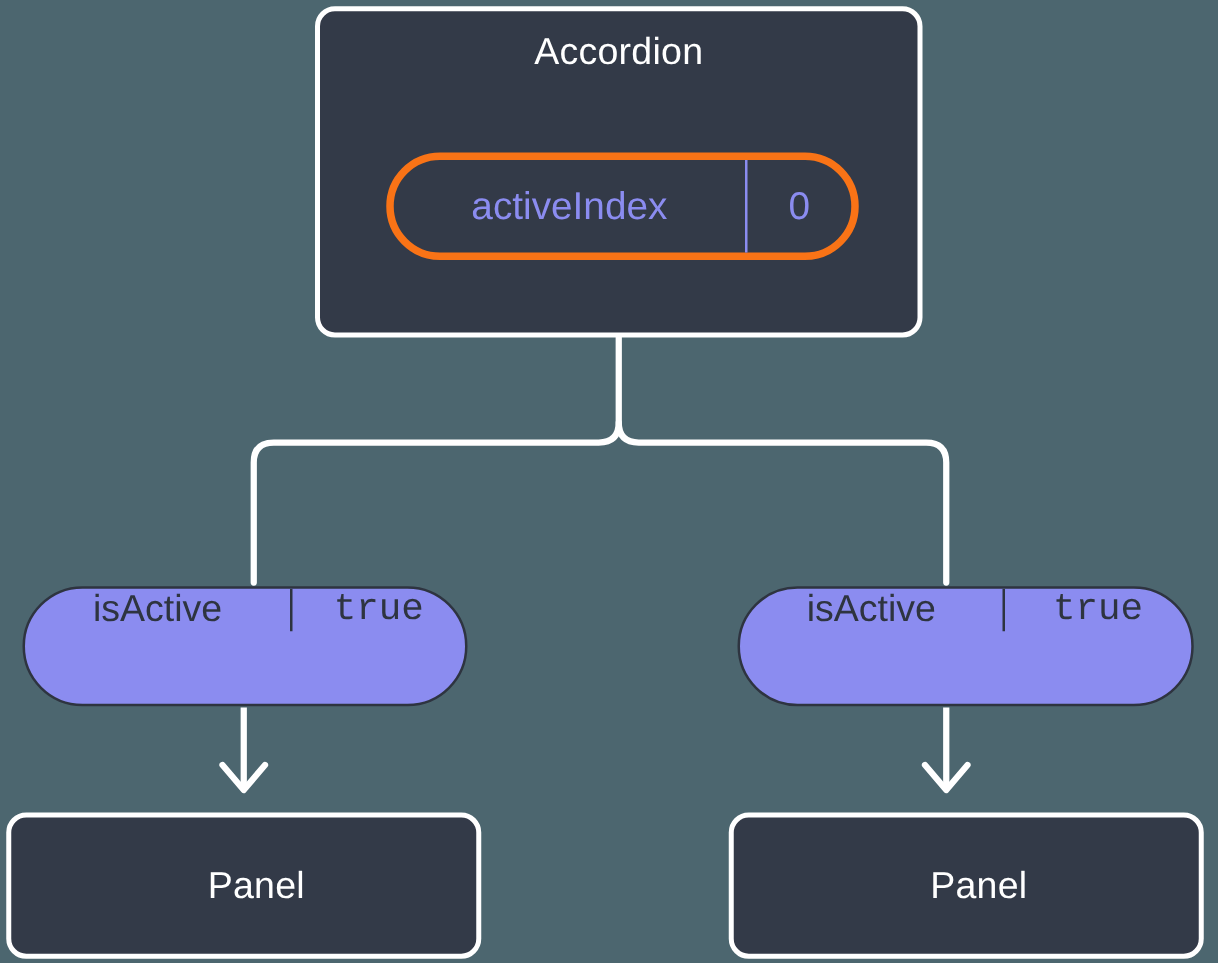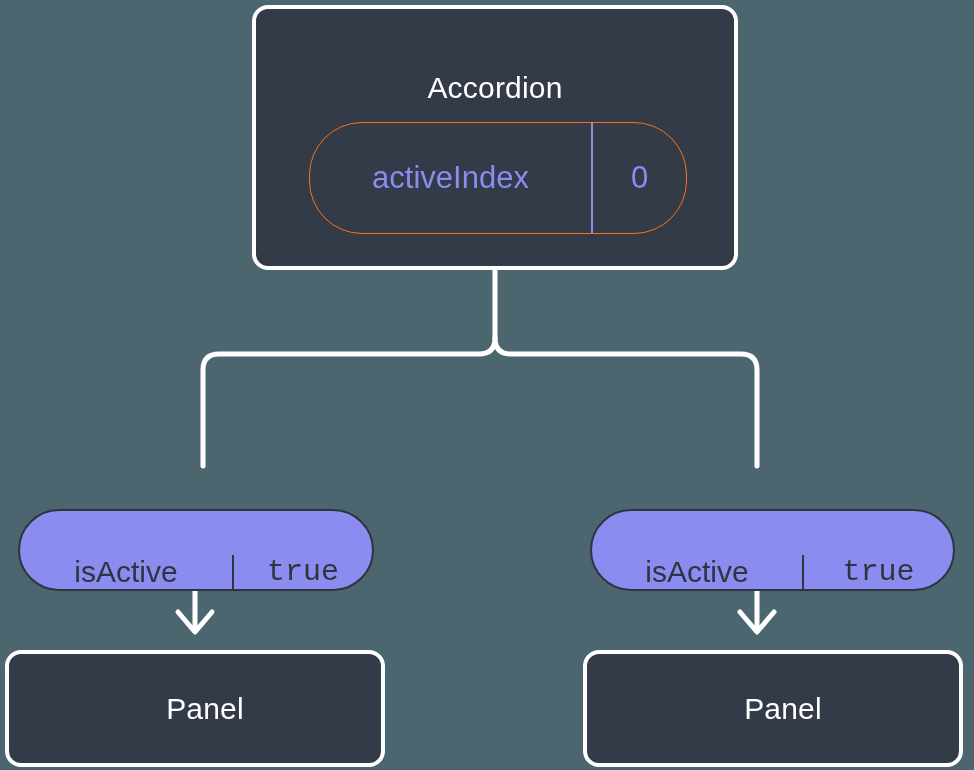--- a/index.html
+++ b/index.html
@@ -48,42 +48,42 @@
     letter-spacing: 0.2px;
     line-height: 1;
     white-space: nowrap;
   }
 
   #accordion-card {
     left: 252px;
     top: 5px;
     width: 486px;
     height: 265px;
-    padding-top: 64px;
+    padding-top: 18px;
   }
 
   .panel-card {
     width: 380px;
     height: 117px;
     top: 650px;
     justify-content: center;
     padding-left: 20px;
   }
   #panel-card-left  { left: 5px; }
   #panel-card-right { left: 583px; }
 
   
   .pill-outline {
     position: absolute;
     left: 53px;
     top: 113px;
     width: 378px;
-    height: 112px;
+    height: 86px;
     box-sizing: border-box;
-    border: 1px solid #f97316;
+    border: 6px solid #f97316;
     border-radius: 53px;
     display: flex;
     align-items: stretch;
   }
   .pill-outline .pill-key,
   .pill-outline .pill-val {
     display: flex;
     align-items: center;
     justify-content: center;
     color: #8b8cf0;
@@ -96,29 +96,28 @@
     border-right: 2px solid #8b8cf0;
   }
   .pill-outline .pill-val {
     flex: 1;
   }
 
   
   .pill-filled {
     position: absolute;
     top: 469px;
-    height: 82px;
+    height: 96px;
     box-sizing: border-box;
     background: #8b8cf0;
     border: 2px solid #2e3440;
     border-radius: 48px;
     display: flex;
-    align-items: flex-end;
+    align-items: flex-start;
     overflow: hidden;
-    margin-top: 40px;
   }
   .pill-filled .pill-key,
   .pill-filled .pill-val {
     display: flex;
     align-items: center;
     justify-content: center;
     color: #2e3440;
     font-size: 30px;
     font-weight: 400;
     white-space: nowrap;

